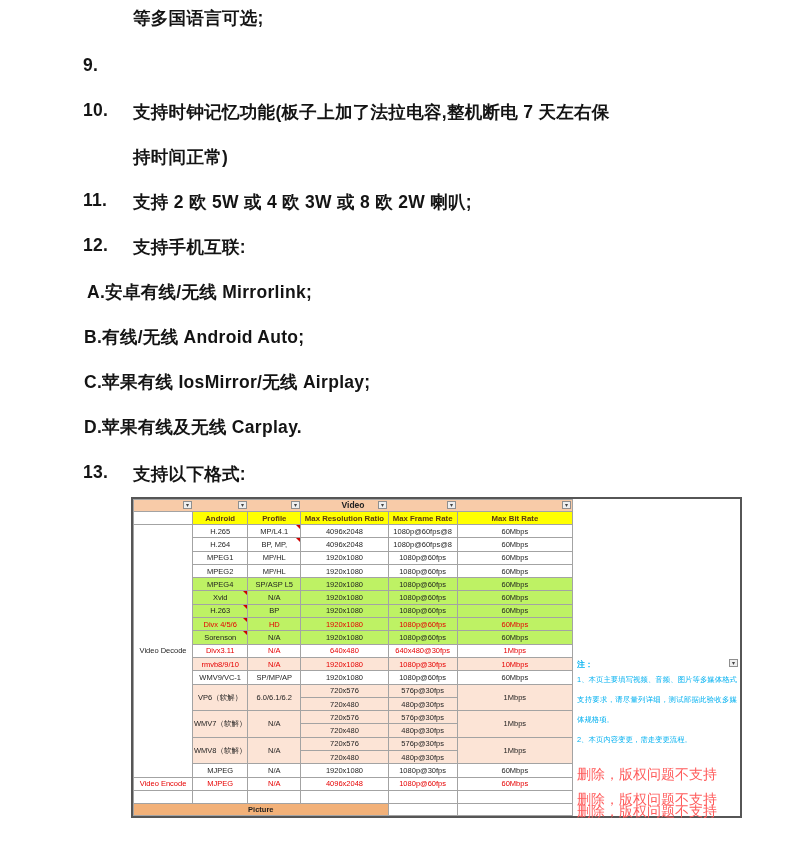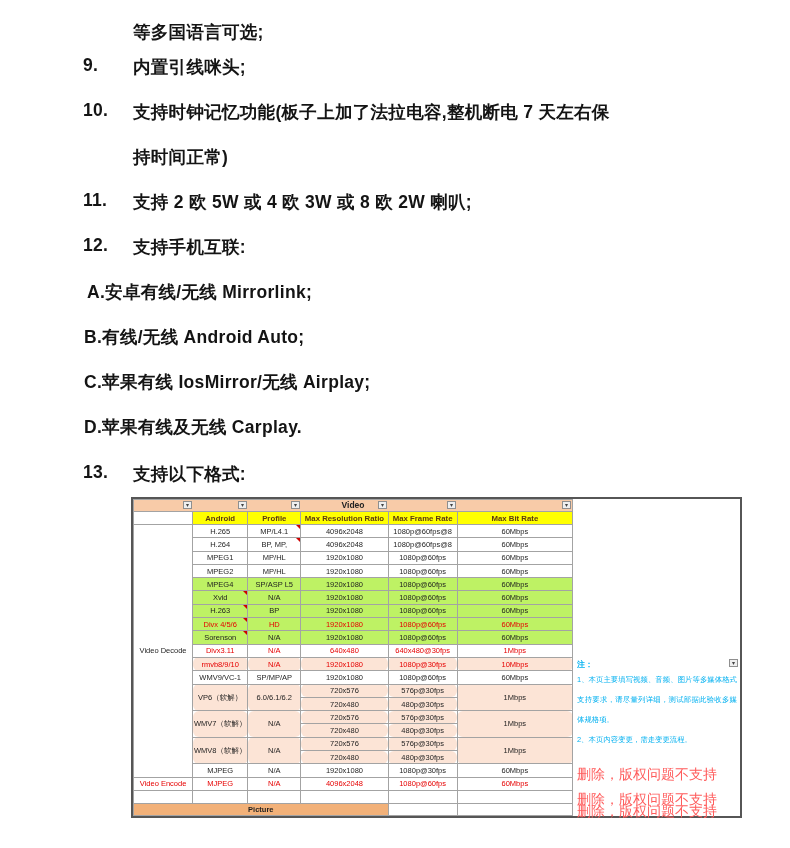--- a/index.html
+++ b/index.html
@@ -19,21 +19,21 @@
          border:2px solid #565656;background:#fff;}
   table.vt{border-collapse:collapse;table-layout:fixed;width:440px;}
   table.vt td{border:1px solid #a3a3a3;text-align:center;vertical-align:middle;
       font-size:7.5px;line-height:11px;height:12.3px;padding:0;color:#1e1e1e;
       position:relative;overflow:hidden;}
   tr.video-hdr td{height:10px;background:#f8cba8;font-weight:bold;font-size:8.5px;color:#222;}
   tr.col-hdr td{height:12px;background:#ffff00;font-weight:bold;font-size:7.8px;color:#5b3a10;}
   tr.col-hdr td.label{background:#fff;}
   td.label{background:#fff;font-size:7.5px;}
   tr.lav td{background:#bef264;}
-  tr.peach td{background:#fce4d6;border-radius:6px;}
+  tr.peach td{background:#fce4d6;}
   tr.red td{color:#e60000;}
   td.section{background:#f2b179;font-weight:bold;font-size:8px;vertical-align:top;
              line-height:12px;}
   tr.picrow td{height:8px;}
   td.mk::after{content:"";position:absolute;top:0;right:0;width:0;height:0;
                border-top:4px solid #cf0000;border-left:4px solid transparent;}
 
   .fbtn{position:absolute;top:1px;width:9px;height:8px;background:#efefef;
         border:1px solid #8f8f8f;font-size:6px;line-height:7px;text-align:center;
         color:#444;box-sizing:border-box;font-weight:normal;}
@@ -47,27 +47,26 @@
             font-size:7.4px;line-height:20px;z-index:1;text-align:justify;}
   .rednote{position:absolute;left:3px;right:1px;color:#ff5c5c;font-size:14px;
            line-height:12px;height:12px;z-index:1;white-space:nowrap;}
   .rn1{top:110px;} .rn2{top:135px;} .rn3{top:147px;} .rn4{top:274px;}
 </style>
 </head>
 <body>
 
 <div class="page">
 
-  <div class="dline" style="top:20px">
+  <div class="dline" style="top:6px">
       <span class="txt">等多国语言可选;</span>
     </div>
 
   <div class="dline" style="top:55px">
     <span class="num">9.</span>
-    <span class="txt">内置引线咪头;</span>
   </div>
 
   <div class="dline" style="top:100px">
     <span class="num">10.</span>
     <span class="txt">支持时钟记忆功能(板子上加了法拉电容,整机断电 7 天左右保</span>
   </div>
   <div class="dline" style="top:145px">
     <span class="txt">持时间正常)</span>
   </div>
 

